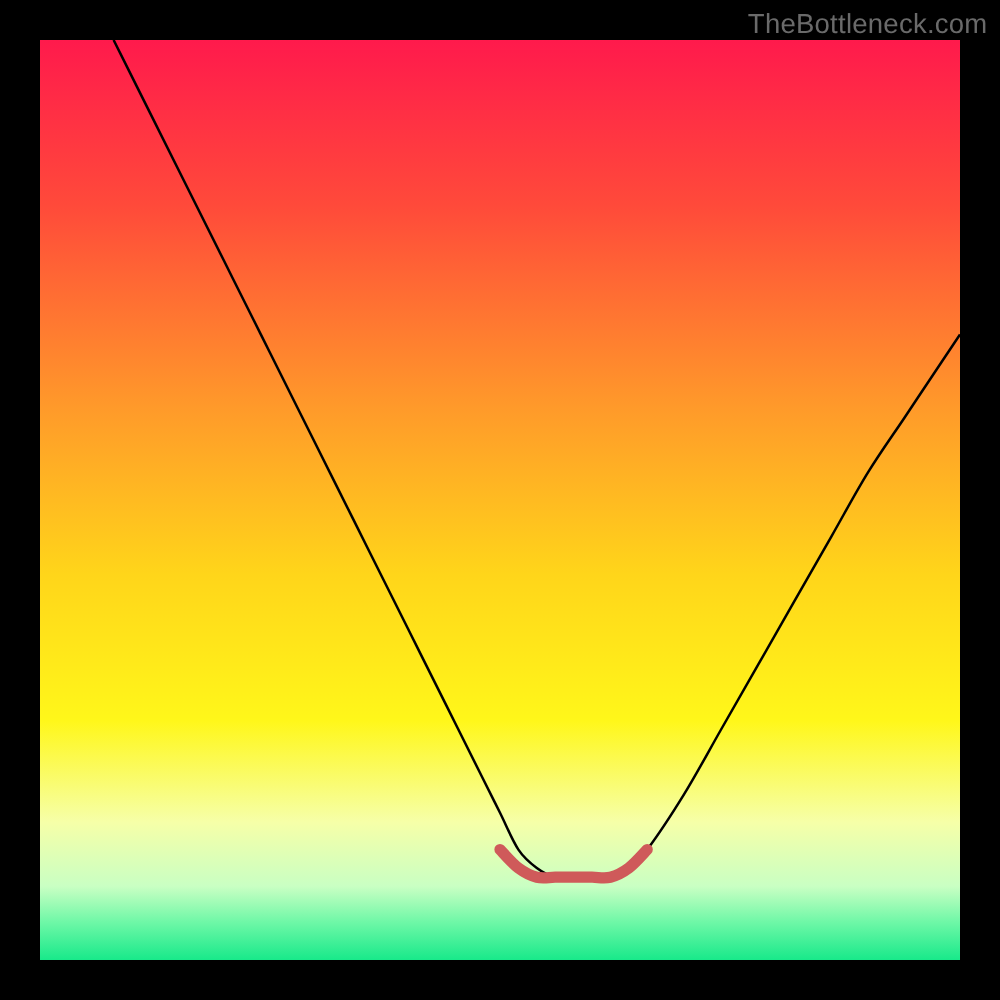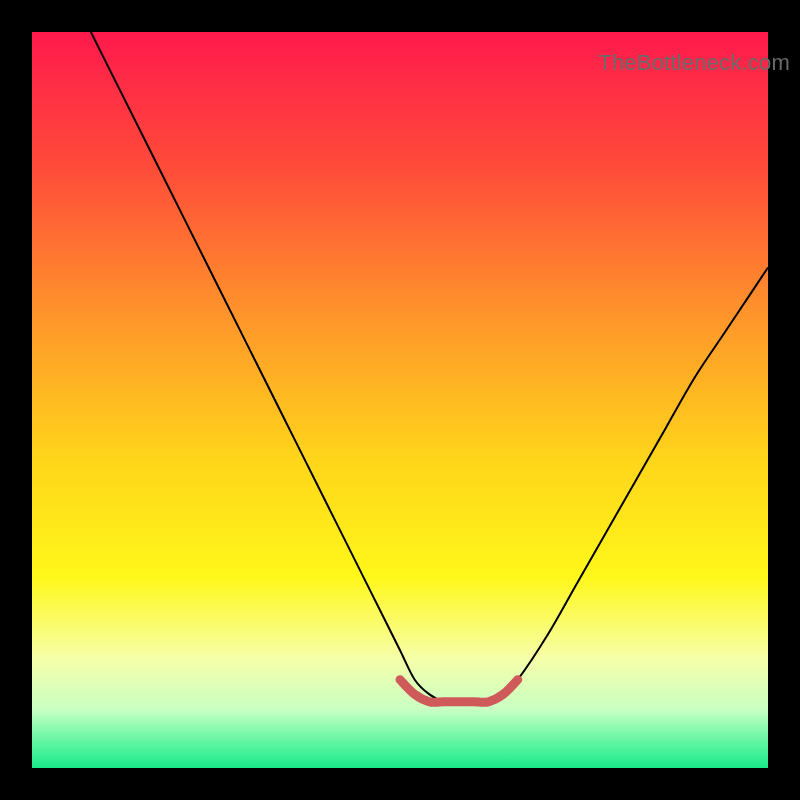--- a/index.html
+++ b/index.html
@@ -19,21 +19,20 @@
   }
   .watermark {
     position: absolute;
     top: 6px;
     right: 10px;
     color: #6a6a6a;
     font-size: 22px;
     font-weight: 500;
     letter-spacing: 0.2px;
     z-index: 5;
-    margin-top: 44px;
   }
   .plot {
     position: absolute;
     left: 32px;
     top: 32px;
     width: 736px;
     height: 736px;
   }
 </style>
 </head>

